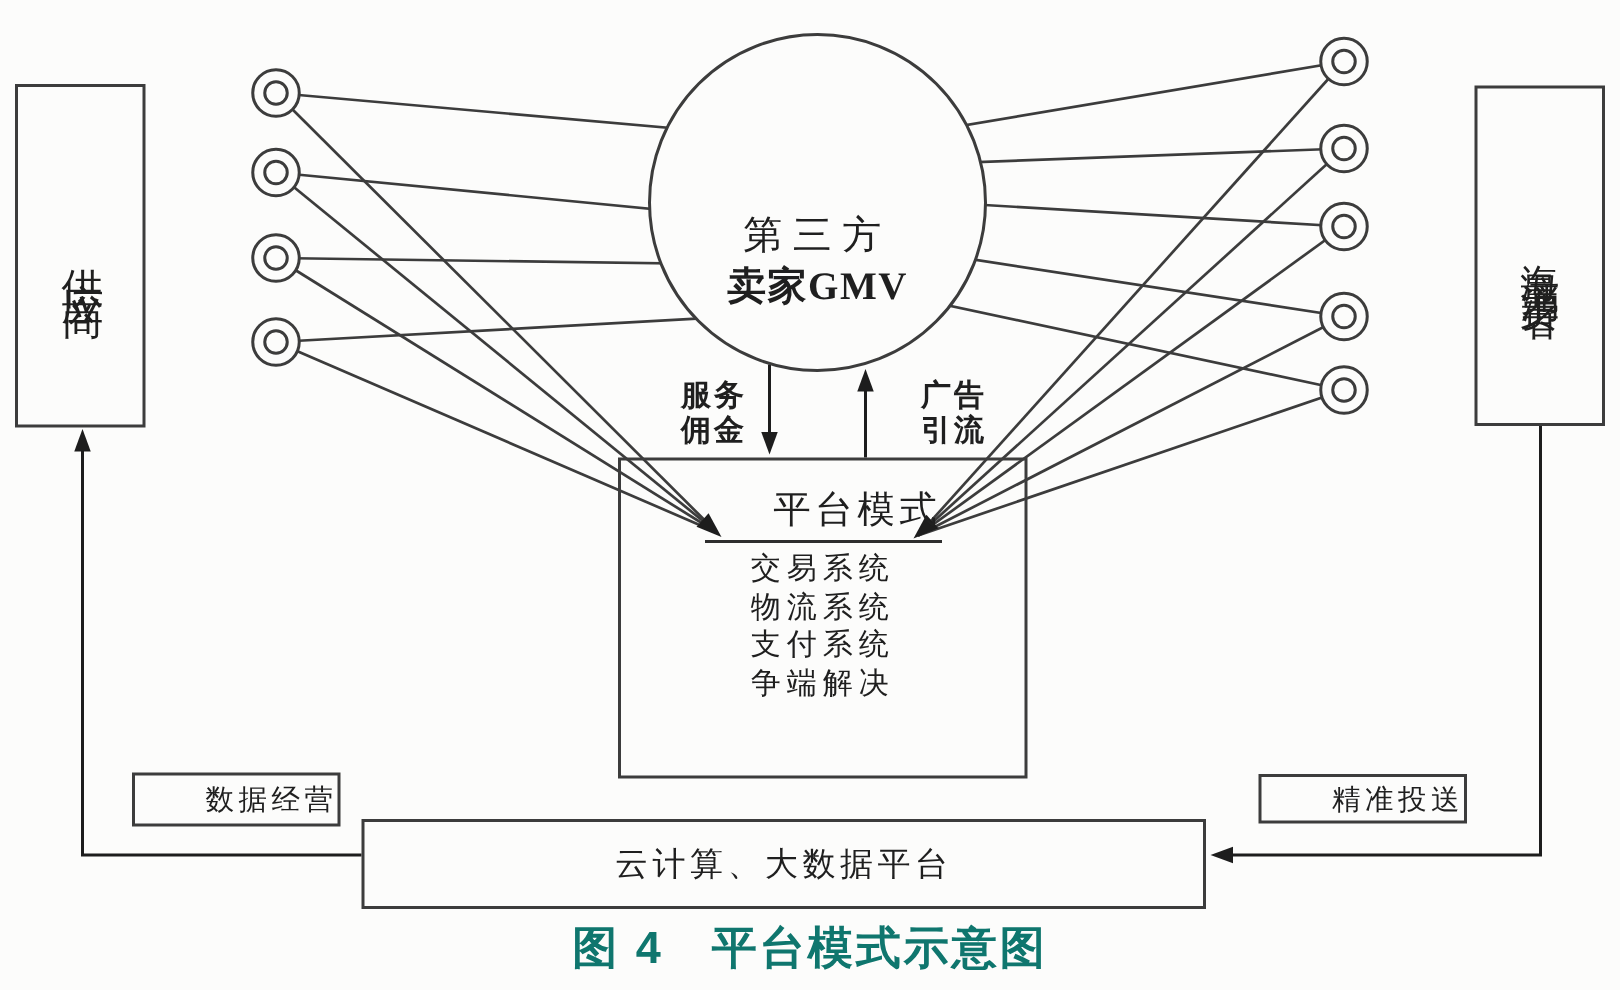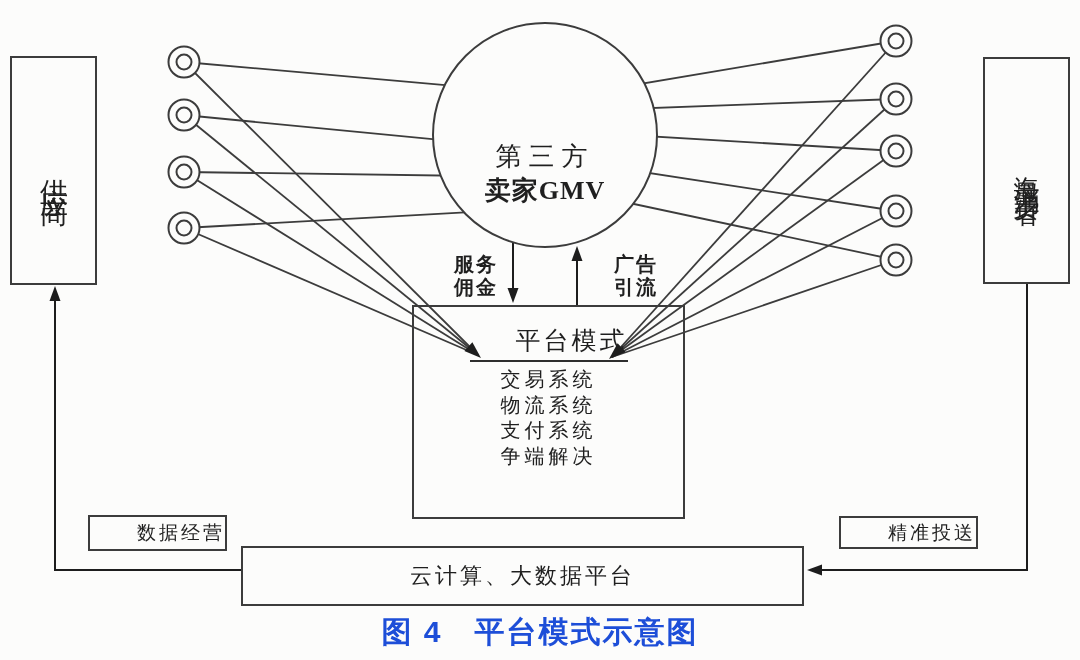--- a/index.html
+++ b/index.html
@@ -40,21 +40,21 @@
   .commission-label{left:448px;top:253px;}
   .ad-label{left:586px;top:253px;margin-left:22px;}
   .tag-box{display:flex;align-items:center;justify-content:flex-end;font-size:19px;letter-spacing:3px;}
   .dataops-box{left:88px;top:515px;width:139px;height:36px;}
   .delivery-box{left:839px;top:516px;width:139px;height:33px;}
   .cloud-box{left:241px;top:546px;width:563px;height:60px;display:flex;align-items:center;justify-content:center;
     font-size:22px;letter-spacing:3px;}
   .caption{
     left:0;top:612px;width:1080px;text-align:center;
     font-family:"Liberation Sans","DejaVu Sans",sans-serif;
-    font-weight:bold;font-size:30px;letter-spacing:2px;color:#1d4ed8;
+    font-weight:bold;font-size:30px;letter-spacing:2px;color:#0f766e;
   }
 </style>
 </head>
 <body>
 
 <div class="stage">
 
   <svg width="1080" height="660" viewBox="0 0 1080 660">
     <g stroke="#3c3c3c" stroke-width="1.8" fill="none">
       <line x1="184" y1="62" x2="545" y2="94"></line>

